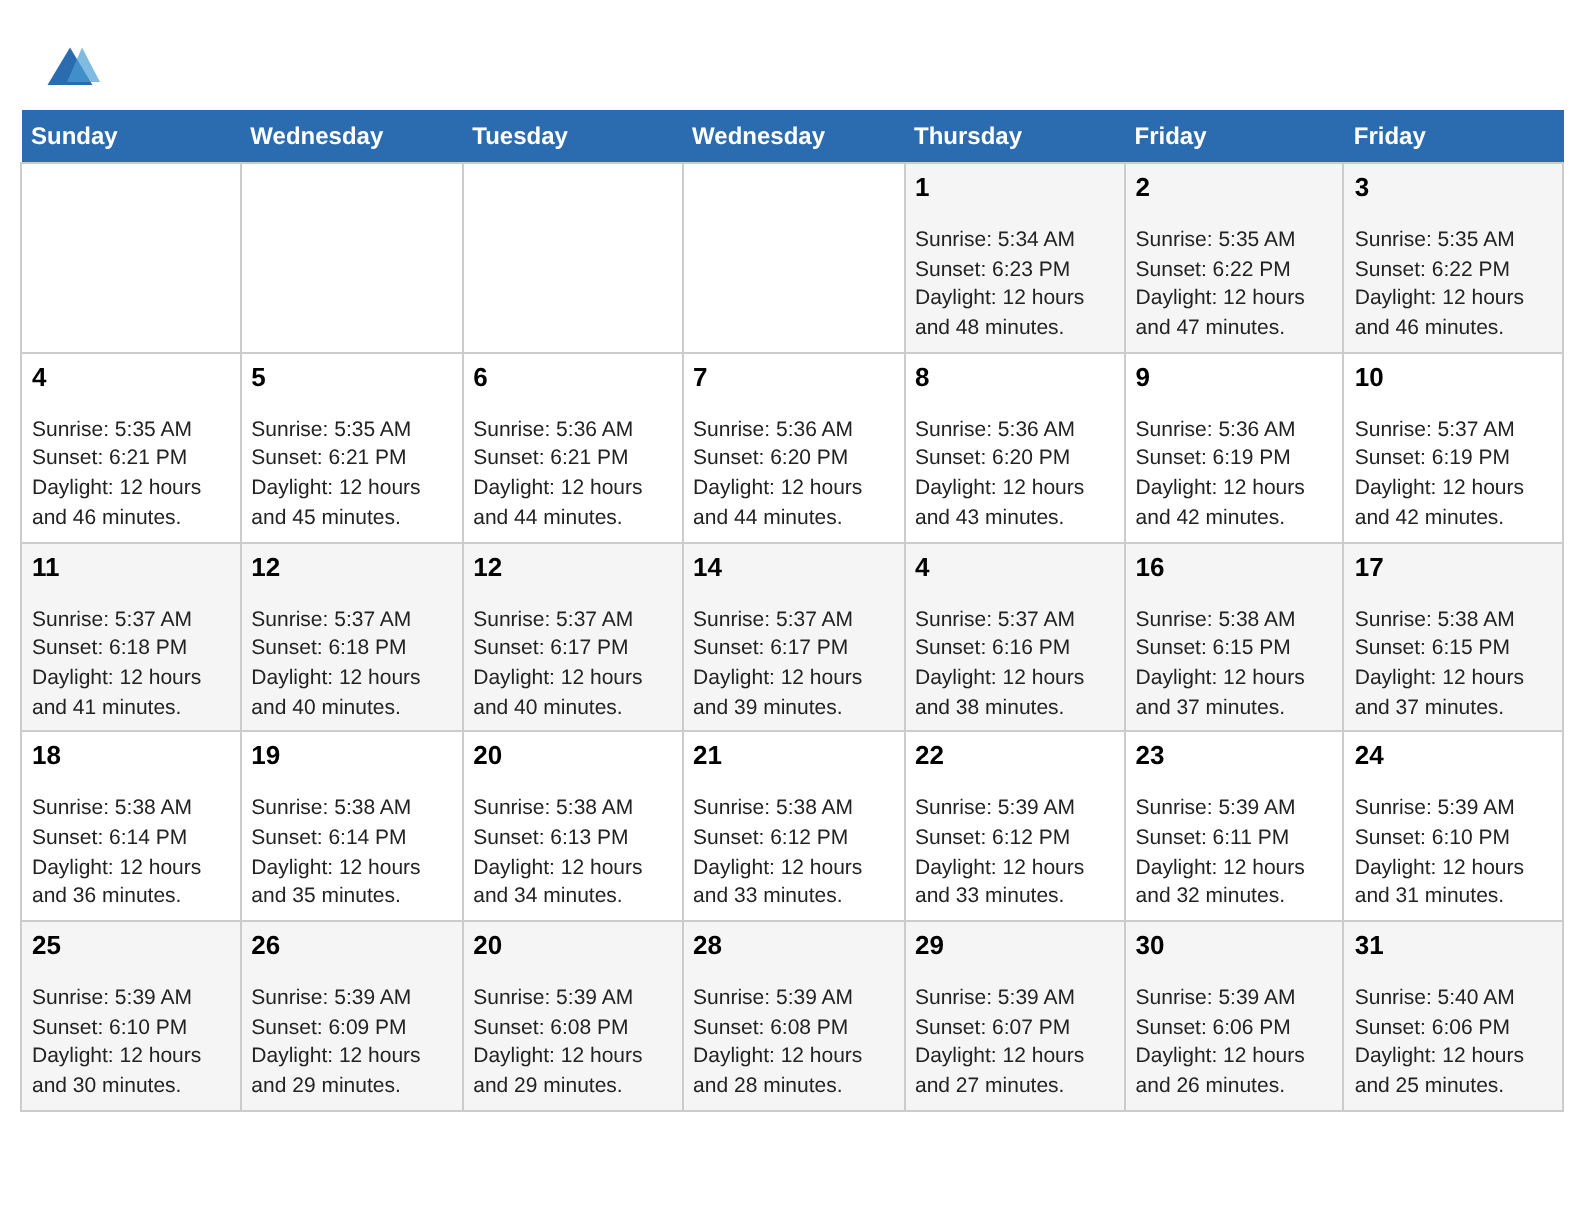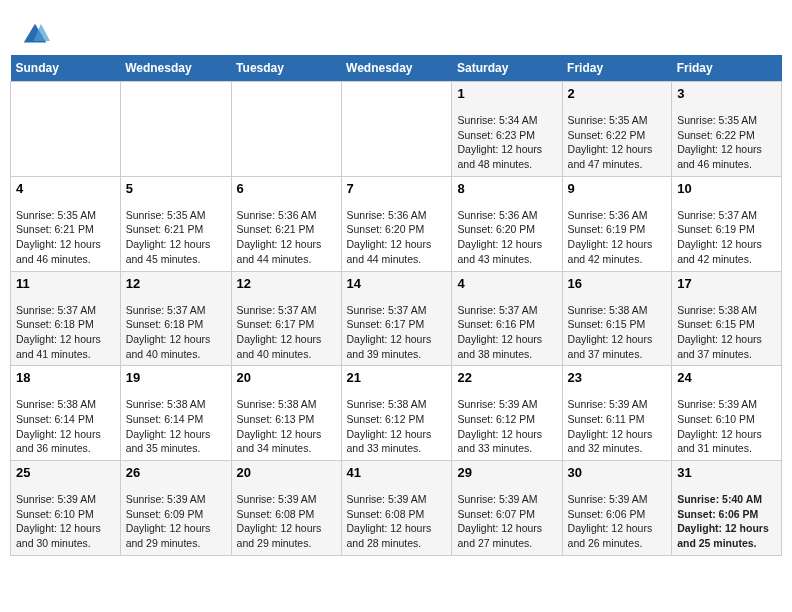--- a/index.html
+++ b/index.html
@@ -116,21 +116,21 @@
   </div>
 </div>
 
 <table>
   <thead>
     <tr>
     <th>Sunday</th>
         <th>Wednesday</th>
         <th>Tuesday</th>
         <th>Wednesday</th>
-        <th>Saturday</th>
+        <th>Thursday</th>
         <th>Friday</th>
         <th>Friday</th>
       </tr>
   </thead>
   <tbody id="calendar-body">
   <tr>
         <td class="empty-cell"></td>
         <td class="empty-cell"></td>
         <td class="empty-cell"></td>
         <td class="empty-cell"></td>
@@ -325,21 +325,21 @@
 and 29 minutes.</div>
         </td>
         <td>
           <span class="day-num">20</span>
           <div class="day-data" style="white-space: pre-line;">Sunrise: 5:39 AM
 Sunset: 6:08 PM
 Daylight: 12 hours
 and 29 minutes.</div>
         </td>
         <td>
-          <span class="day-num">41</span>
+          <span class="day-num">28</span>
           <div class="day-data" style="white-space: pre-line;">Sunrise: 5:39 AM
 Sunset: 6:08 PM
 Daylight: 12 hours
 and 28 minutes.</div>
         </td>
         <td>
           <span class="day-num">29</span>
           <div class="day-data" style="white-space: pre-line;">Sunrise: 5:39 AM
 Sunset: 6:07 PM
 Daylight: 12 hours
@@ -347,20 +347,20 @@
         </td>
         <td>
           <span class="day-num">30</span>
           <div class="day-data" style="white-space: pre-line;">Sunrise: 5:39 AM
 Sunset: 6:06 PM
 Daylight: 12 hours
 and 26 minutes.</div>
         </td>
         <td>
           <span class="day-num">31</span>
-          <div class="day-data" style="white-space: pre-line; font-weight: bold;">Sunrise: 5:40 AM
+          <div class="day-data" style="white-space: pre-line;">Sunrise: 5:40 AM
 Sunset: 6:06 PM
 Daylight: 12 hours
 and 25 minutes.</div>
         </td>
       </tr>
     </tbody>
 </table>
 
 </body></html>

